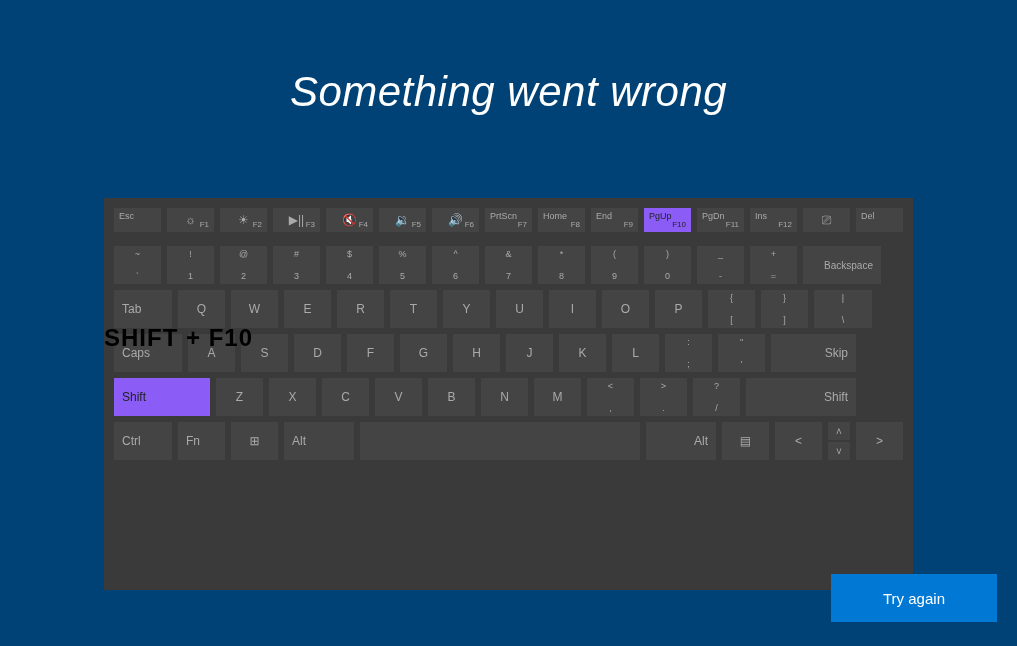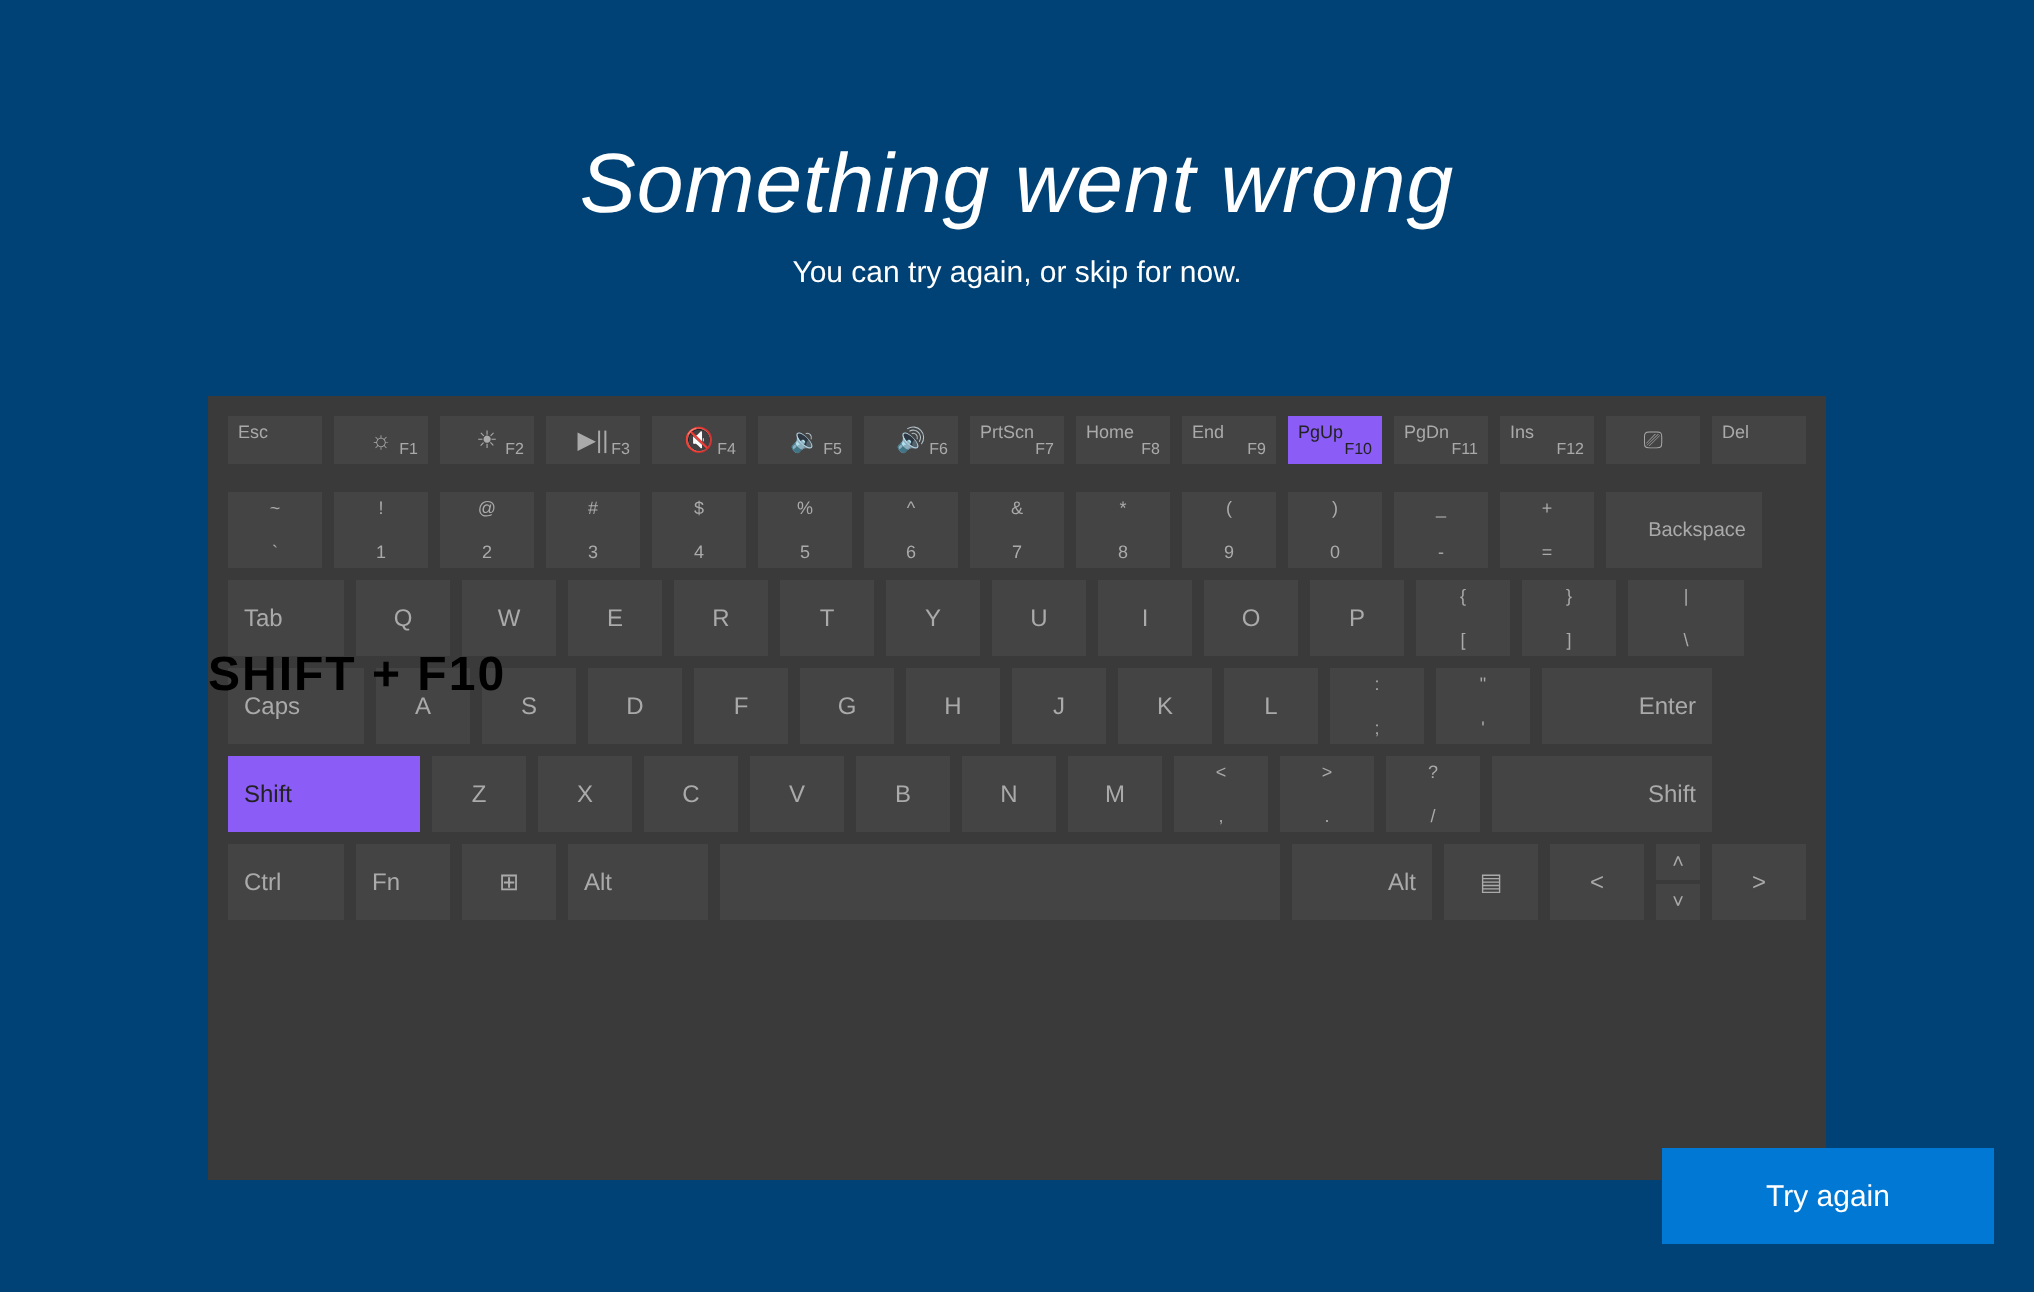--- a/index.html
+++ b/index.html
@@ -141,21 +141,20 @@
     justify-content: flex-end;
     padding-right: 8px;
     font-size: 10px;
   }
 </style>
 </head>
 <body>
 
 <div class="header">
   <div class="title">Something went wrong</div>
-  <div class="subtitle">You can try again, or skip for now.</div>
 </div>
 
 <div class="keyboard" id="kb">
 
 <div class="row r1">
       <div class="key func">
         <span class="tl">Esc</span>
       </div>
       <div class="key func">
         <span class="br">F1</span>
@@ -342,21 +341,21 @@
         <span class="c">L</span>
       </div>
       <div class="key letter">
         <span class="tl" style="left: 50%; transform: translateX(-50%);">:</span>
         <span class="bl" style="left: 50%; transform: translateX(-50%);">;</span>
       </div>
       <div class="key letter">
         <span class="tl" style="left: 50%; transform: translateX(-50%);">"</span>
         <span class="bl" style="left: 50%; transform: translateX(-50%);">'</span>
       </div>
-      <div class="key letter w-enter right-label">Enter</div>
+      <div class="key letter w-enter right-label">Skip</div>
     </div>
     <div class="row ">
       <div class="key letter w-shift-l highlighted left-label">Shift</div>
       <div class="key letter">
         <span class="c">Z</span>
       </div>
       <div class="key letter">
         <span class="c">X</span>
       </div>
       <div class="key letter">

